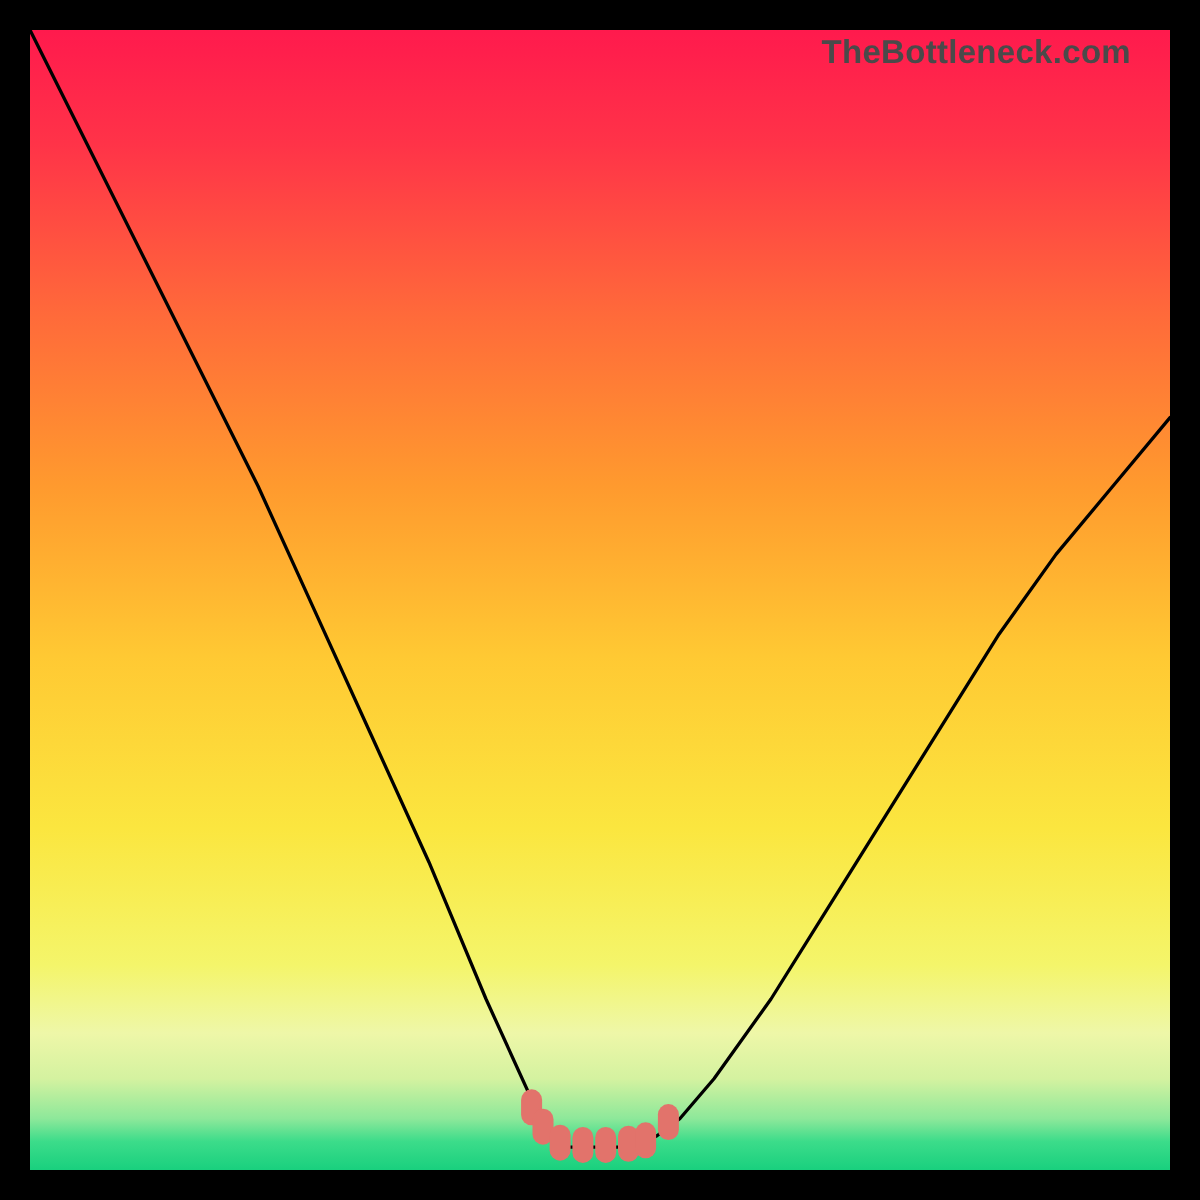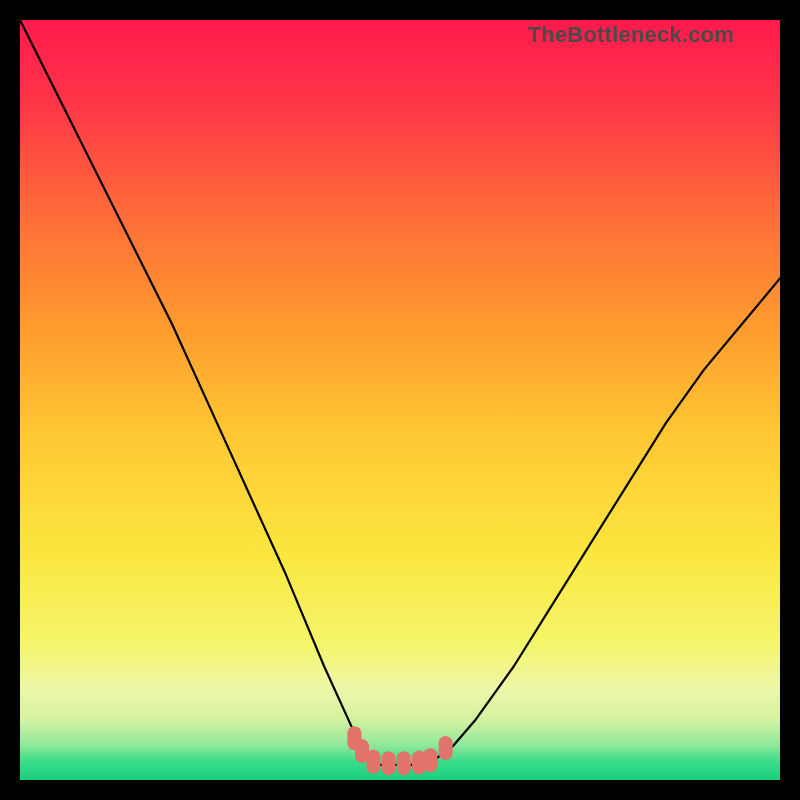--- a/index.html
+++ b/index.html
@@ -10,20 +10,21 @@
     background: #000;
     overflow: hidden;
   }
   .frame {
     position: absolute;
     left: 20px;
     top: 20px;
     width: 720px;
     height: 760px;
     background: #000;
+    padding-left: 20px;
   }
   .gradient {
     position: absolute;
     left: 0;
     top: 0;
     width: 760px;
     height: 760px;
   }
   .watermark {
     position: absolute;

